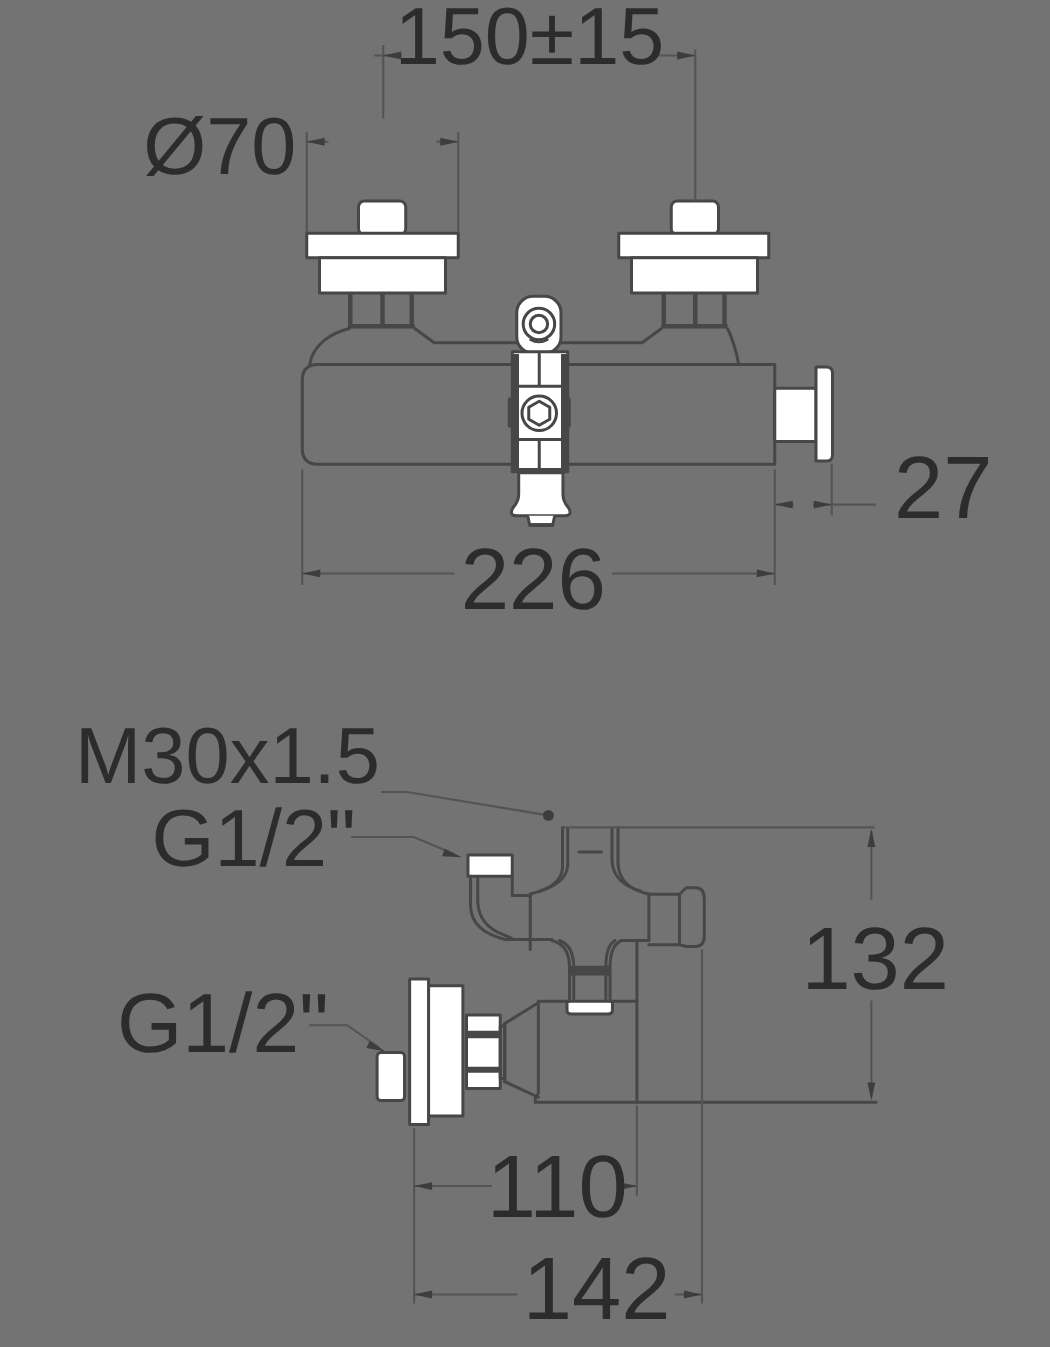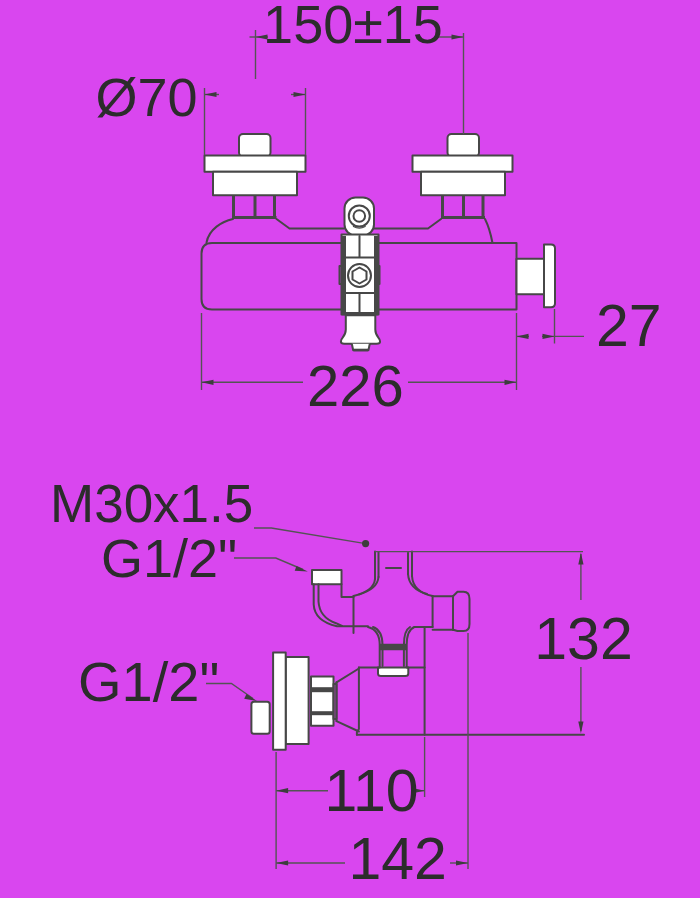--- a/index.html
+++ b/index.html
@@ -1,16 +1,16 @@
 <!DOCTYPE html>
 <html><head>
 <meta charset="utf-8">
 <style>
   html,body{margin:0;padding:0;background:#ffffff;}
-  #wrap{width:700px;height:898px;position:relative;background:#d946ef;text-align:center;}
+  #wrap{width:700px;height:898px;position:relative;background:#737373;text-align:center;}
   svg{display:block;filter:blur(0.35px);}
   .o{fill:none;stroke:#474747;stroke-width:2;stroke-linejoin:round;stroke-linecap:round;}
   .ow{fill:#ffffff;stroke:#474747;stroke-width:2;stroke-linejoin:round;}
   .thin{fill:none;stroke:#545454;stroke-width:1.4;stroke-linecap:butt;}
   .thk{fill:none;stroke:#474747;stroke-width:4;stroke-linecap:butt;}
   .thk3{fill:none;stroke:#474747;stroke-width:3;stroke-linecap:butt;}
   .ah{fill:#3d3d3d;stroke:none;}
   text{fill:#2c2c2c;font-family:"Liberation Sans",sans-serif;}
 </style>
 </head>

